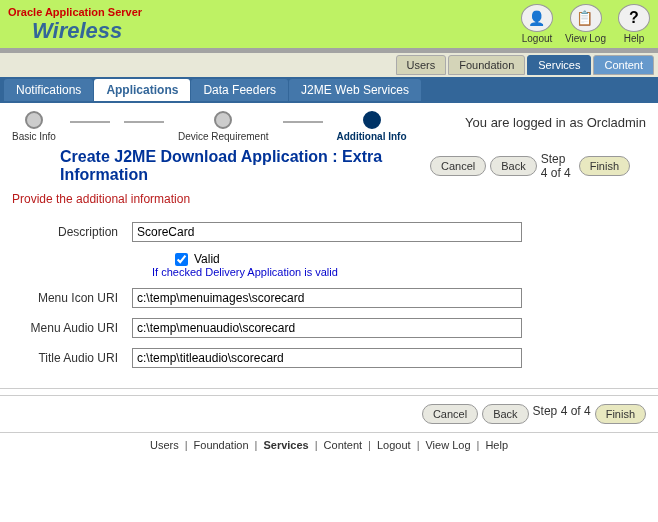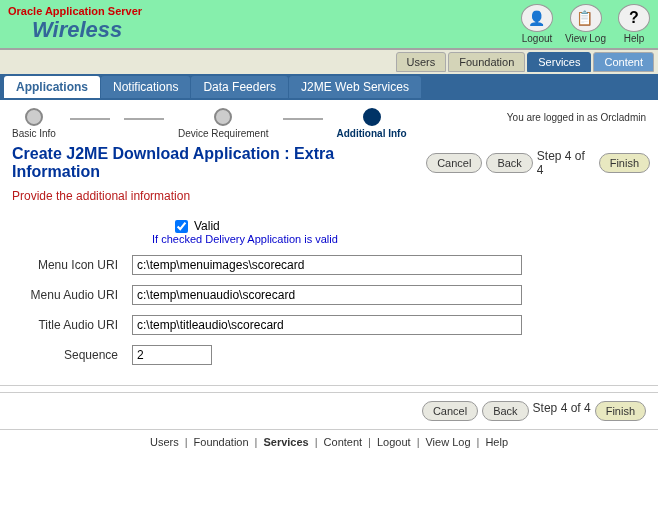--- a/index.html
+++ b/index.html
@@ -1,19 +1,19 @@
 <!DOCTYPE html>
 <html><head>
   <meta charset="utf-8">
   <style>
     * { margin: 0; padding: 0; box-sizing: border-box; }
     body { font-family: Arial, sans-serif; font-size: 12px; background: #fff; width: 658px; }
 
     
-    .header { background: #86efac; padding: 4px 8px; display: flex; align-items: center; justify-content: space-between; border-bottom: 2px solid #a3a3a3; }
+    .header { background: #bef264; padding: 4px 8px; display: flex; align-items: flex-end; justify-content: space-between; border-bottom: 5px solid #a3a3a3; }
     .header-left { display: flex; flex-direction: column; }
     .header-title { color: #cc0000; font-size: 11px; font-weight: bold; }
     .header-logo { color: #003366; font-size: 22px; font-weight: bold; font-style: italic; }
     .header-logo span { color: #0066cc; }
     .header-right { display: flex; gap: 12px; align-items: center; }
     .header-icon-group { display: flex; flex-direction: column; align-items: center; cursor: pointer; }
     .header-icon { width: 32px; height: 28px; border: 1px solid #999; border-radius: 50%; display: flex; align-items: center; justify-content: center; background: #f0f0f0; font-size: 14px; }
     .header-icon-label { font-size: 10px; color: #333; margin-top: 1px; }
 
     
@@ -30,21 +30,21 @@
     
     .wizard-area { padding: 8px 12px 4px 12px; display: flex; align-items: flex-start; justify-content: space-between; }
     .wizard-steps { display: flex; align-items: center; gap: 14px; }
     .step-group { display: flex; flex-direction: column; align-items: center; }
     .step-circle { width: 18px; height: 18px; border-radius: 50%; border: 2px solid #999; background: #ddd; display: flex; align-items: center; justify-content: center; font-size: 8px; }
     .step-circle.done { background: #ccc; border-color: #888; }
     .step-circle.active { background: #003366; border-color: #003366; }
     .step-label { font-size: 10px; color: #333; margin-top: 2px; text-align: center; white-space: nowrap; }
     .step-label.active { color: #003366; font-weight: bold; }
     .step-line { width: 40px; height: 2px; background: #aaa; margin-top: -10px; }
-    .logged-in { font-size: 10px; color: #333; padding-top: 4px; }
+    .logged-in { font-size: 13px; color: #333; padding-top: 4px; }
 
     
     .page-title { color: #003399; font-size: 16px; font-weight: bold; padding: 4px 12px 6px 12px; }
     .action-bar-inner { display: flex; align-items: center; gap: 4px; }
     .btn { padding: 3px 10px; font-size: 11px; border: 1px solid #999; border-radius: 10px; background: #e8e8e0; cursor: pointer; color: #333; }
     .step-info { font-size: 12px; color: #333; }
 
     
     .form-section { padding: 4px 12px 8px 12px; }
     .section-desc { font-size: 12px; color: #b91c1c; margin-bottom: 10px; }
@@ -91,22 +91,22 @@
 </div>
 
 <div class="top-nav">
   <div class="top-nav-tab">Users</div>
   <div class="top-nav-tab">Foundation</div>
   <div class="top-nav-tab active">Services</div>
   <div class="top-nav-tab highlight">Content</div>
 </div>
 
 <div class="main-nav">
+  <div class="main-nav-tab">Notifications</div>
   <div class="main-nav-tab active">Applications</div>
-  <div class="main-nav-tab">Notifications</div>
   <div class="main-nav-tab">Data Feeders</div>
   <div class="main-nav-tab">J2ME Web Services</div>
 </div>
 
 <div class="wizard-area">
   <div class="wizard-steps">
 
     <div class="step-group">
       <div class="step-circle done"></div>
       <span class="step-label">Basic Info</span>
@@ -122,34 +122,40 @@
     <div class="step-line"></div>
 
     <div class="step-group">
       <div class="step-circle active"></div>
       <span class="step-label active">Additional Info</span>
     </div>
   </div>
   <div class="logged-in">You are logged in as Orcladmin</div>
 </div>
 
-<div style="display:flex; align-items:center; justify-content:space-between; padding: 2px 8px 4px 12px;">
+<div style="display:flex; align-items:center; justify-content:space-between; padding: 2px 28px 4px 12px; margin-left: 48px;">
   <div class="page-title" style="padding:0;">Create J2ME Download Application : Extra Information</div>
   <div class="action-bar-inner">
     <button class="btn">Cancel</button>
     <button class="btn">Back</button>
     <span class="step-info">Step 4 of 4</span>
     <button class="btn" style="background:#e8e8c0; border-radius:10px;">Finish</button>
   </div>
 </div>
 
 <div class="form-section">
   <div class="section-desc">Provide the additional information</div>
   <table class="form-table">
     <tbody>
+        <tr>
+      <td class="form-label">Description</td>
+      <td>
+        <input type="text" class="form-input" value="ScoreCard" style="">
+      </td>
+    </tr>
     <tr>
       <td class="form-label"></td>
       <td>
         <div class="valid-row">
           <input type="checkbox" checked="" style="">
           <span>Valid</span>
         </div>
         <div class="valid-hint">If checked Delivery Application is valid</div>
       </td>
     </tr>
@@ -164,26 +170,20 @@
       <td>
         <input type="text" class="form-input" value="c:\temp\menuaudio\scorecard" style="">
       </td>
     </tr>
     <tr>
       <td class="form-label">Title Audio URI</td>
       <td>
         <input type="text" class="form-input" value="c:\temp\titleaudio\scorecard" style="">
       </td>
     </tr>
-    <tr>
-      <td class="form-label">Sequence</td>
-      <td>
-        <input type="text" class="form-input" value="2" style="width: 80px;">
-      </td>
-    </tr>
   </tbody>
     </table>
 </div>
 
 <hr class="divider">
 
 <div class="bottom-action">
   <button class="btn">Cancel</button>
   <button class="btn">Back</button>
   <span class="step-info">Step 4 of 4</span>

